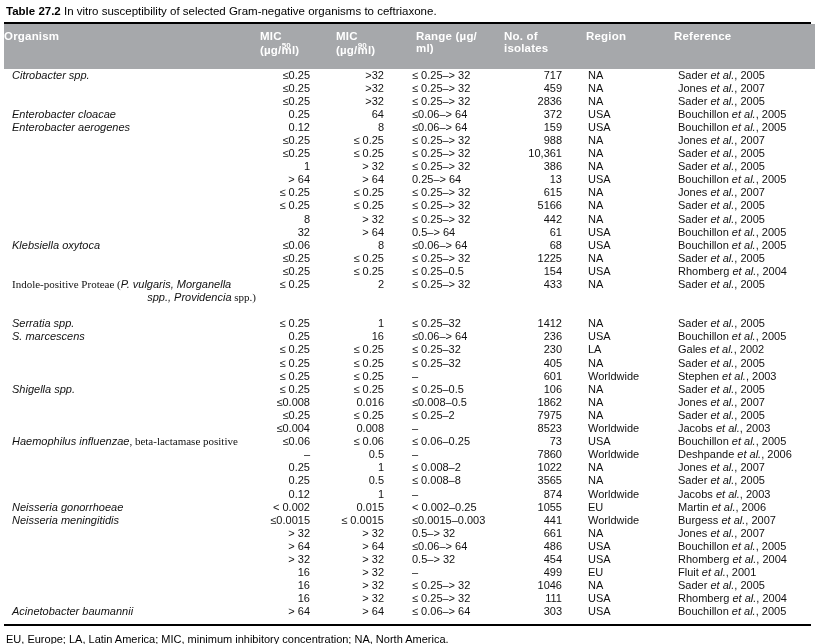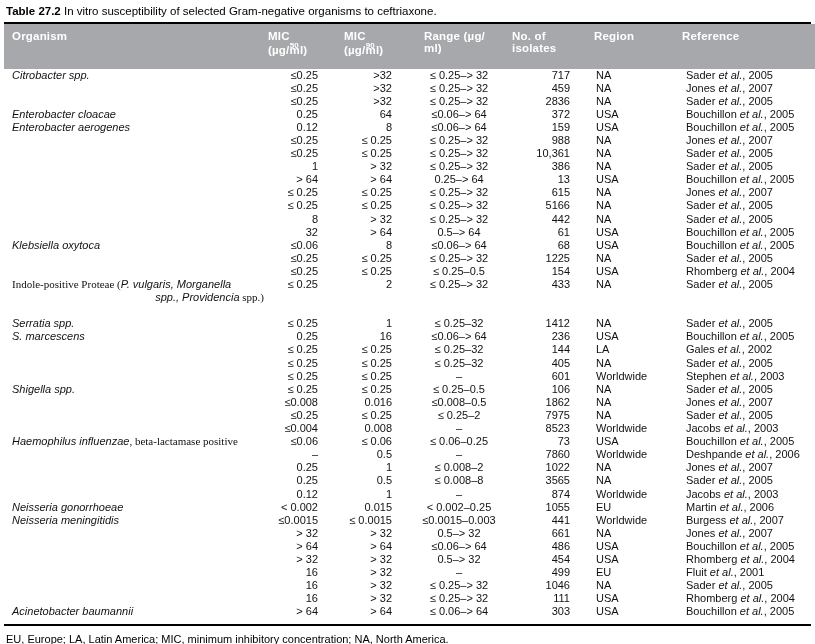--- a/index.html
+++ b/index.html
@@ -57,21 +57,21 @@
     line-height: 12.5px;
     font-family: "Liberation Sans", sans-serif;
     letter-spacing: 0.2px;
   }
   thead th sub {
     font-size: 8px;
     vertical-align: baseline;
     position: relative;
     top: 8px;
   }
-  th.c-organism  { width: 248px; padding-left: 8px; }
+  th.c-organism  { width: 248px; padding-left: 0; }
   th.c-mic50     { width: 68px;  }
   th.c-mic90     { width: 72px;  }
   th.c-range     { width: 80px;  }
   th.c-isolates  { width: 74px;  }
   th.c-region    { width: 80px;  }
   th.c-reference { width: 185px; }
 
   
   tbody td {
     font-size: 11px;
@@ -99,21 +99,21 @@
 
   td.num {
     text-align: right;
     padding-right: 22px;
   }
   td.num-mic90 {
     text-align: right;
     padding-right: 28px;
   }
   td.range {
-    text-align: center;
+    text-align: left;
     padding-right: 10px;
   }
   td.isolates {
     text-align: right;
     padding-right: 20px;
   }
   td.region {
     text-align: left;
     padding-left: 6px;
   }
@@ -362,21 +362,21 @@
           <td class="range">≤0.06–&gt; 64</td>
           <td class="isolates">236</td>
           <td class="region">USA</td>
           <td class="reference">Bouchillon <span class="ital">et al.</span>, 2005</td>
         </tr>
         <tr class="data-row">
           <td class="org"></td>
           <td class="num">≤ 0.25</td>
           <td class="num-mic90">≤ 0.25</td>
           <td class="range">≤ 0.25–32</td>
-          <td class="isolates">144</td>
+          <td class="isolates">230</td>
           <td class="region">LA</td>
           <td class="reference">Gales <span class="ital">et al.</span>, 2002</td>
         </tr>
         <tr class="data-row">
           <td class="org"></td>
           <td class="num">≤ 0.25</td>
           <td class="num-mic90">≤ 0.25</td>
           <td class="range">≤ 0.25–32</td>
           <td class="isolates">405</td>
           <td class="region">NA</td>

